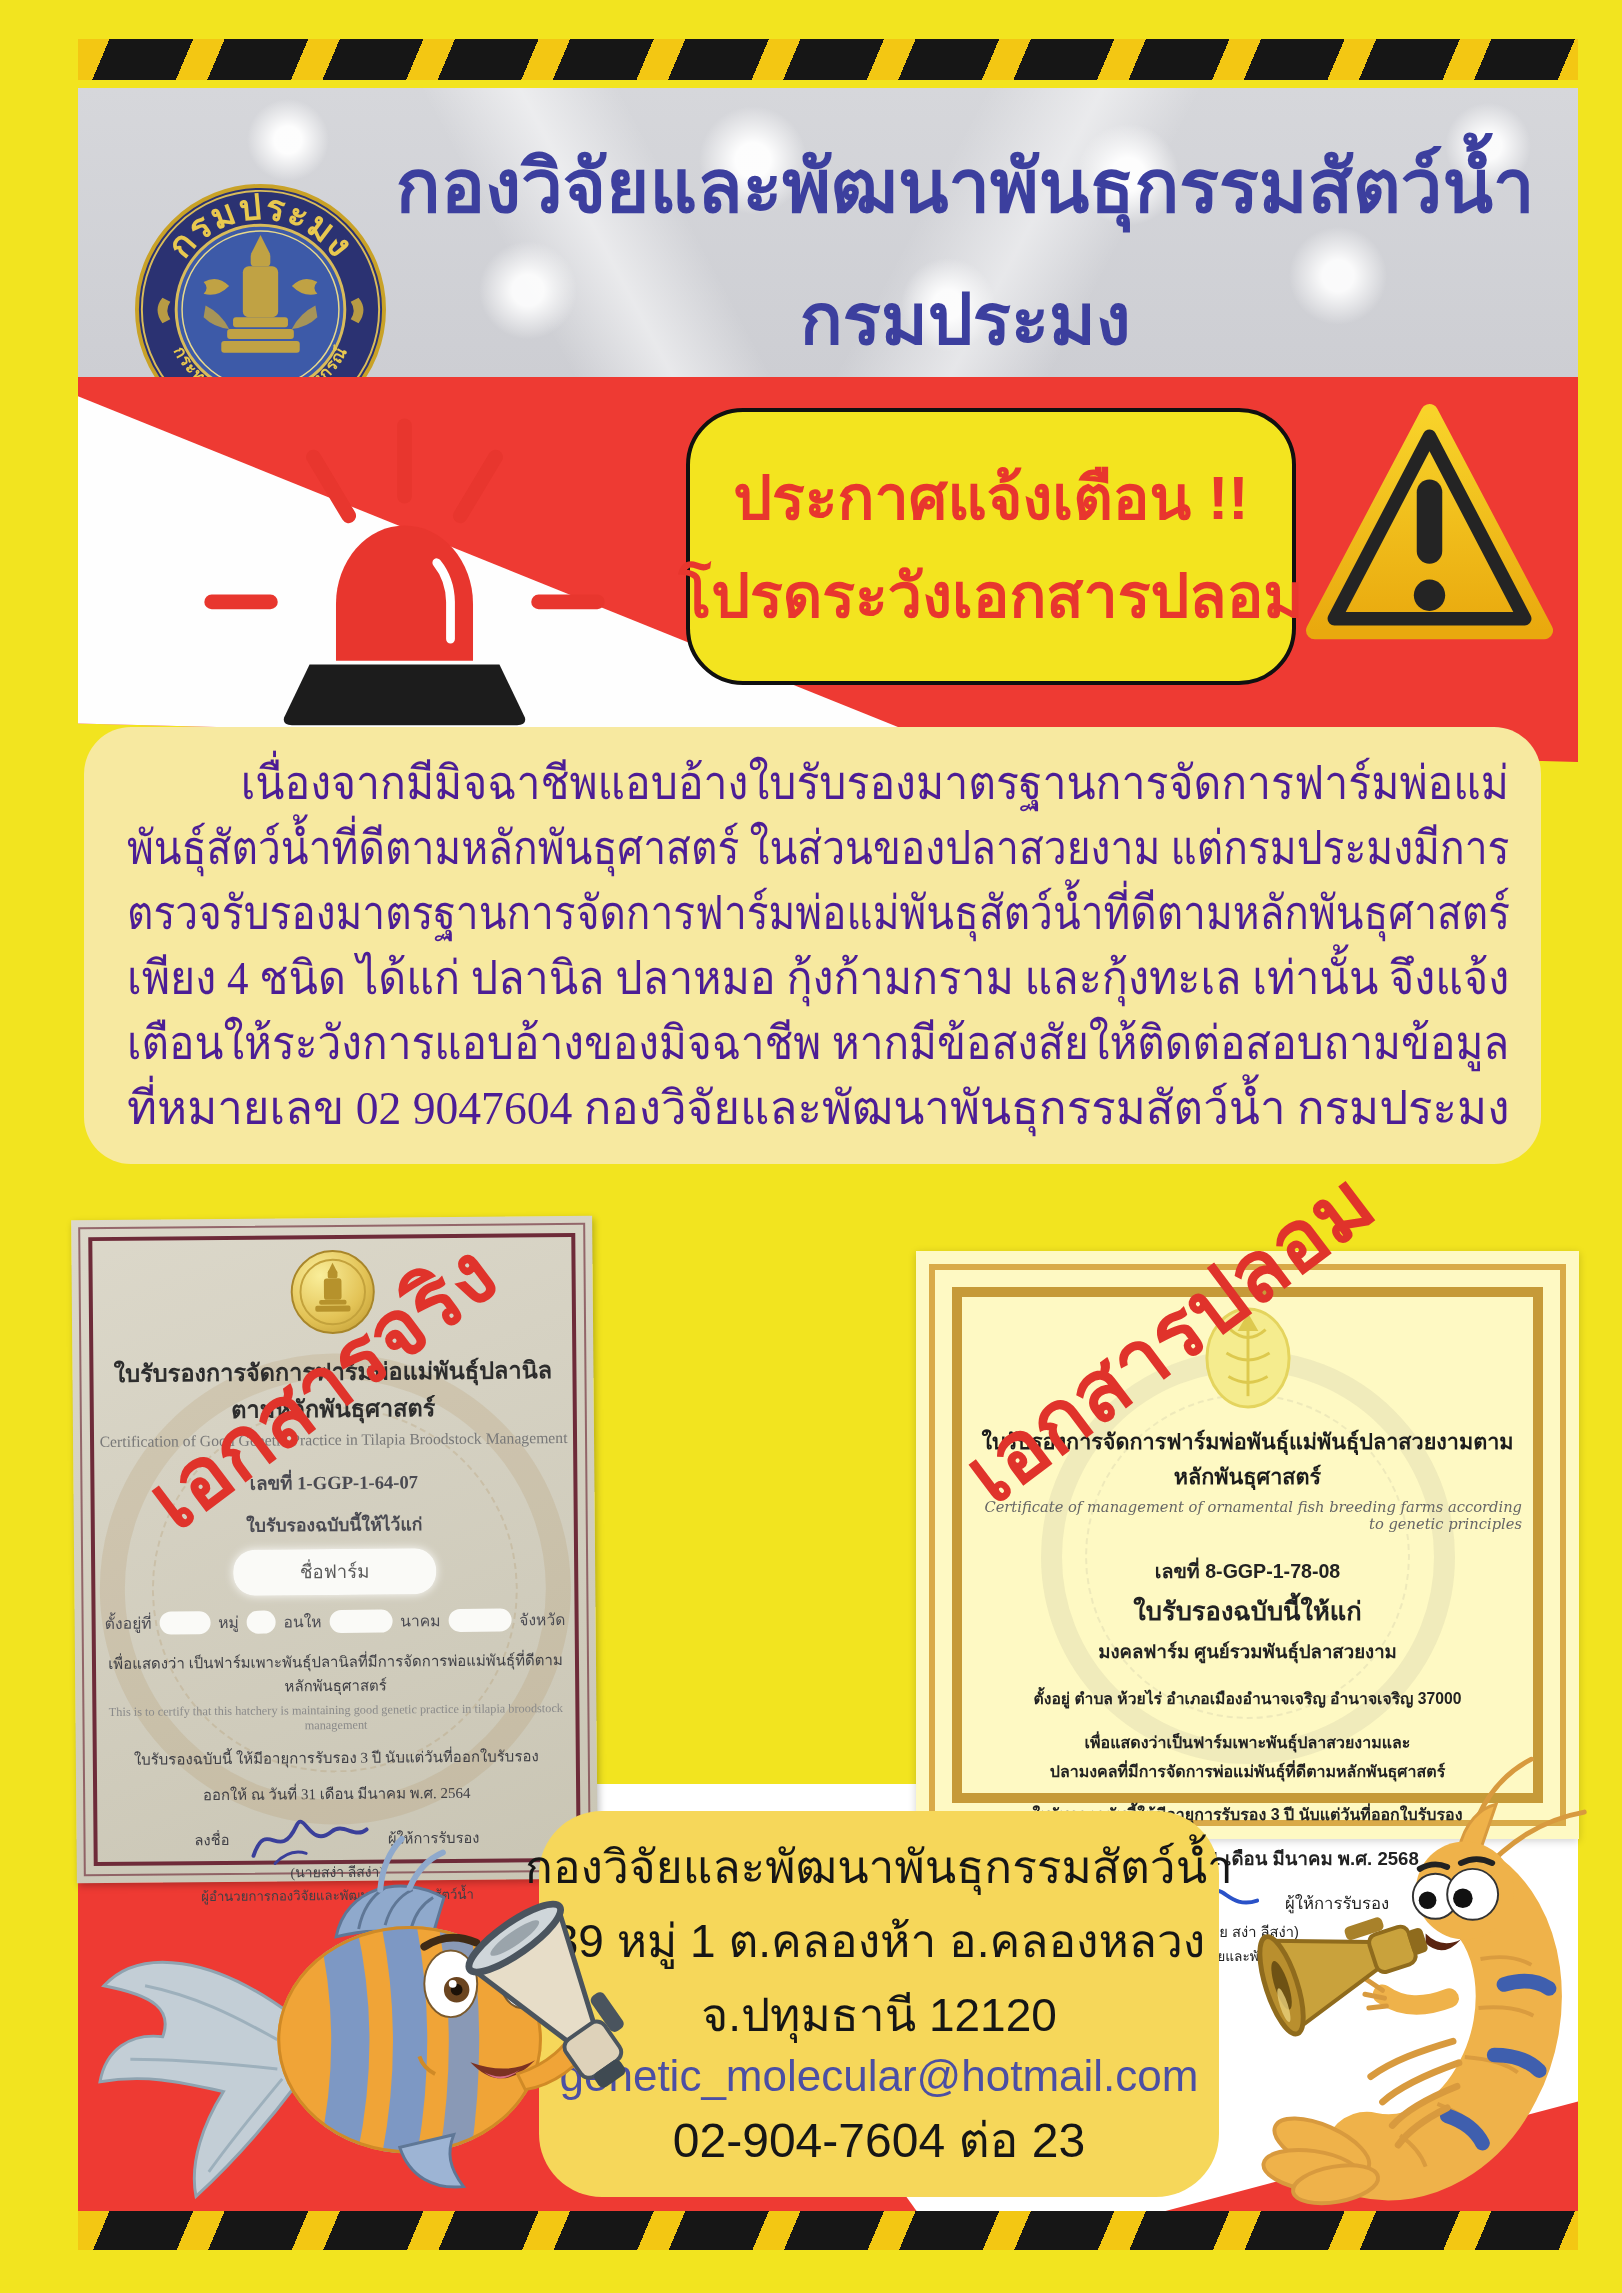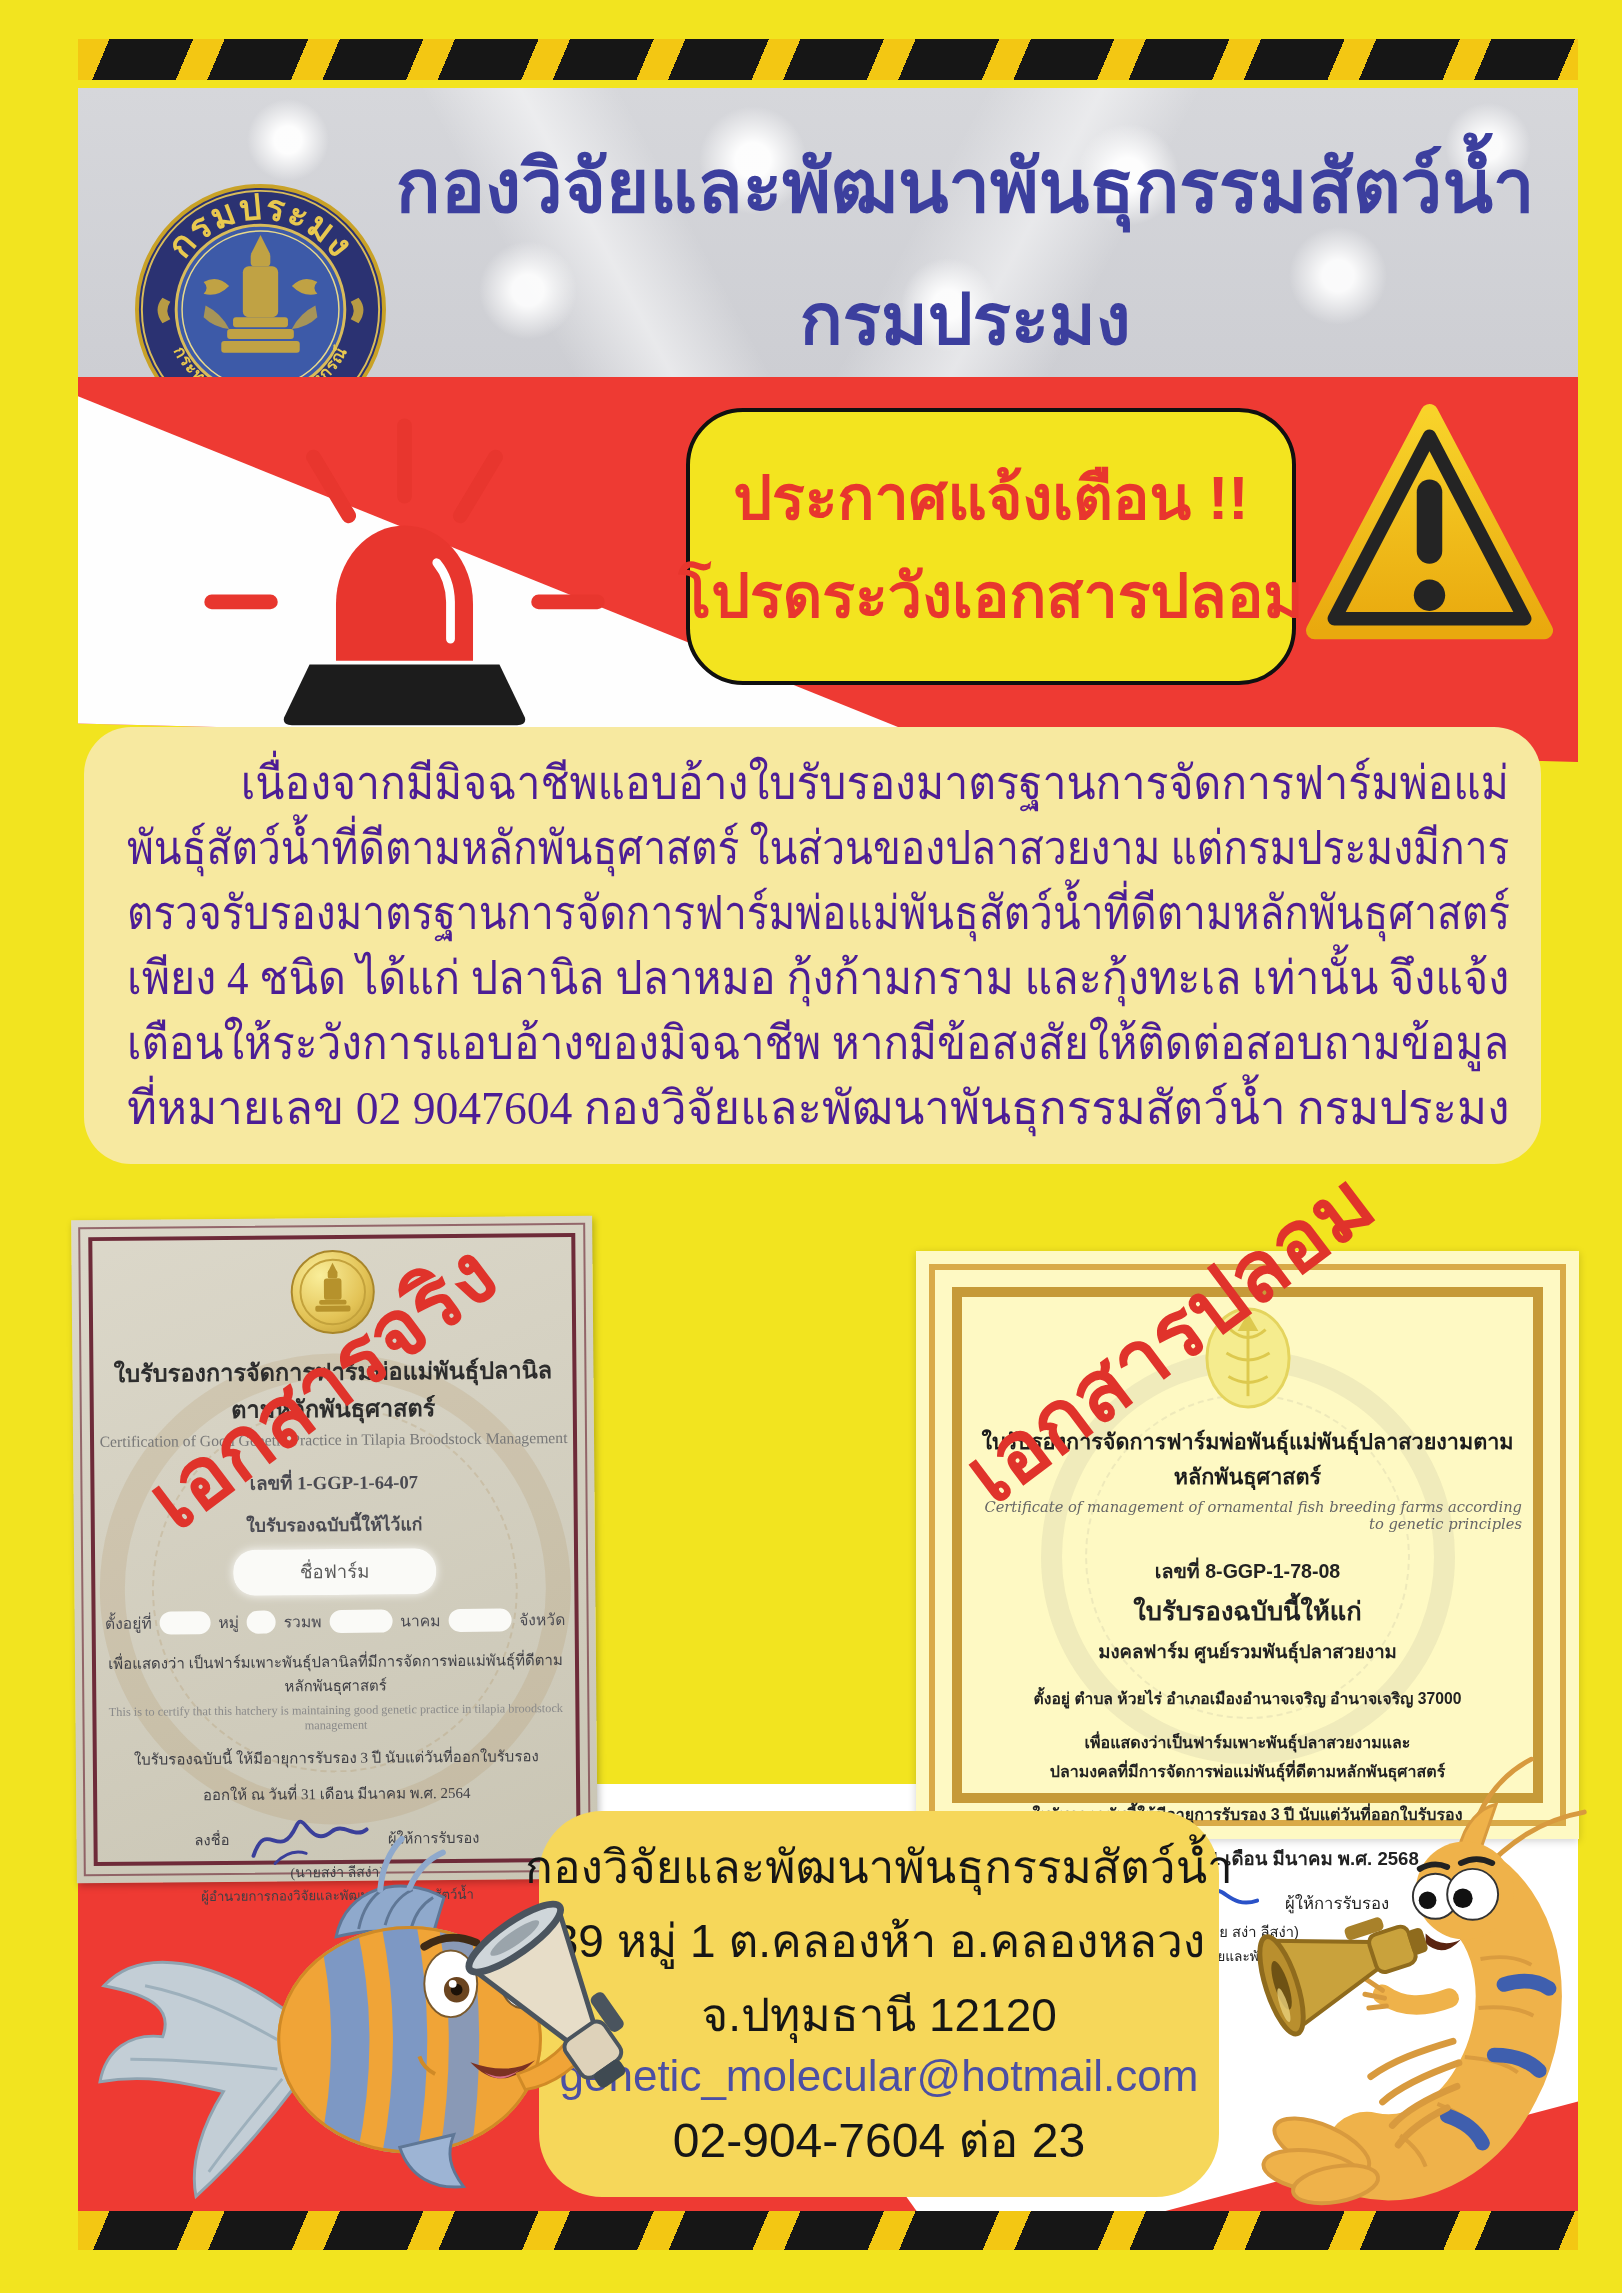--- a/index.html
+++ b/index.html
@@ -268,21 +268,21 @@
       <div class="cr-title fit">ใบรับรองการจัดการฟาร์มพ่อแม่พันธุ์ปลานิลตามหลักพันธุศาสตร์</div>
       <div class="cr-sub fit">Certification of Good Genetic Practice in Tilapia Broodstock Management</div>
       <div class="cr-num fit">เลขที่  1-GGP-1-64-07</div>
       <div class="cr-given fit">ใบรับรองฉบับนี้ให้ไว้แก่</div>
       <div><span class="pill">ชื่อฟาร์ม</span></div>
       <div class="cr-loc">
         <span>ตั้งอยู่ที่</span>
         <span class="blank w1"></span>
         <span>หมู่</span>
         <span class="blank w2"></span>
-        <span>รวมพ</span>
+        <span>อนให</span>
         <span class="blank w3"></span>
         <span>นาคม</span>
         <span class="blank w3"></span>
         <span>จังหวัด</span>
       </div>
       <div class="cr-purpose fit">เพื่อแสดงว่า เป็นฟาร์มเพาะพันธุ์ปลานิลที่มีการจัดการพ่อแม่พันธุ์ที่ดีตามหลักพันธุศาสตร์</div>
       <div class="cr-purpose-en fit">This is to certify that this hatchery is maintaining good genetic practice in tilapia broodstock management</div>
       <div class="cr-valid fit">ใบรับรองฉบับนี้ ให้มีอายุการรับรอง 3 ปี นับแต่วันที่ออกใบรับรอง</div>
       <div class="cr-issued fit">ออกให้ ณ วันที่  31  เดือน  มีนาคม  พ.ศ.  2564</div>
       <div class="sign-row">

